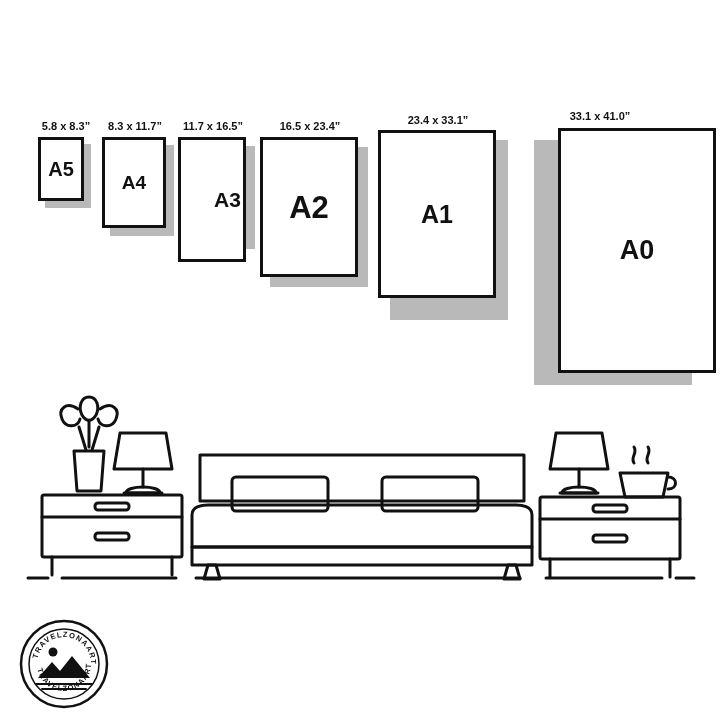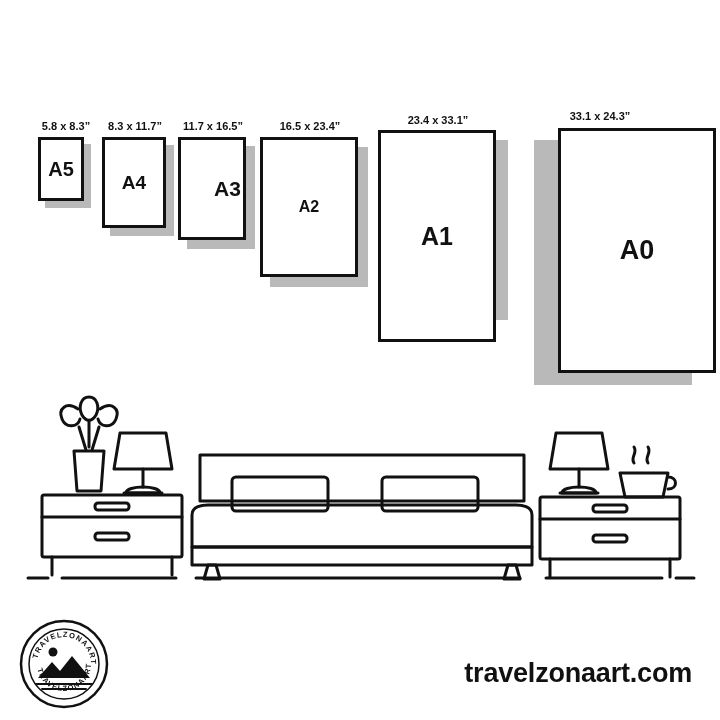--- a/index.html
+++ b/index.html
@@ -90,43 +90,43 @@
       <div class="dim-label" style="left:98px; top:10px; width:74px;text-align:center;">8.3 x 11.7”</div>
       <div class="shadow" style="left:110px; top:35px; width:64px; height:91px;"></div>
       <div class="frame" style="left:102px; top:27px; width:64px; height:91px;">
         <span class="name" style="font-size:19px;">A4</span>
       </div>
     </div>
 
     <div class="size-item">
       <div class="dim-label" style="left:170px; top:10px; width:86px;text-align:center;">11.7 x 16.5”</div>
       <div class="shadow" style="left:187px; top:36px; width:68px; height:103px;"></div>
-      <div class="frame" style="left:178px; top:27px; width:68px; height:103px;padding-left:31px;">
+      <div class="frame" style="left:178px; top:27px; width:68px; height:125px;padding-left:31px;">
         <span class="name" style="font-size:21px;">A3</span>
       </div>
     </div>
 
     <div class="size-item">
       <div class="dim-label" style="left:258px; top:10px; width:104px;">16.5 x 23.4”</div>
       <div class="shadow" style="left:270px; top:37px; width:98px; height:140px;"></div>
       <div class="frame" style="left:260px; top:27px; width:98px; height:140px;">
-        <span class="name" style="font-size:16px;">A2</span>
+        <span class="name" style="font-size:31px;">A2</span>
       </div>
     </div>
 
     <div class="size-item">
       <div class="dim-label" style="left:378px; top:4px; width:120px;">23.4 x 33.1”</div>
       <div class="shadow" style="left:390px; top:30px; width:118px; height:180px;"></div>
-      <div class="frame" style="left:378px; top:20px; width:118px; height:212px;">
+      <div class="frame" style="left:378px; top:20px; width:118px; height:168px;">
         <span class="name" style="font-size:25px;">A1</span>
       </div>
     </div>
 
     <div class="size-item">
-      <div class="dim-label" style="left:522px; top:0px; width:156px;">33.1 x 24.3”</div>
+      <div class="dim-label" style="left:522px; top:0px; width:156px;">33.1 x 41.0”</div>
       <div class="shadow" style="left:534px; top:30px; width:158px; height:245px;"></div>
       <div class="frame" style="left:520px; top:18px; width:158px; height:245px;margin-left:38px;">
         <span class="name" style="font-size:27px;">A0</span>
       </div>
     </div>
 
   </div>
 
   <div id="scene">
     <svg width="720" height="225" viewBox="0 0 720 225" xmlns="http://www.w3.org/2000/svg" fill="none" stroke="#111111" stroke-width="3" stroke-linecap="round" stroke-linejoin="round">
@@ -222,16 +222,15 @@
         <path id="arcBot" d="M 46 46 m -27,0 a 27,27 0 1,0 54,0" fill="none" stroke="none"></path>
         <text font-family="Liberation Sans, sans-serif" font-size="7.5" font-weight="bold" fill="#111111" letter-spacing="1.1">
           <textPath href="#arcTop" startOffset="6%">TRAVELZONAART</textPath>
         </text>
         <text font-family="Liberation Sans, sans-serif" font-size="7.5" font-weight="bold" fill="#111111" letter-spacing="1.1">
           <textPath href="#arcBot" startOffset="6%">TRAVELZONAART</textPath>
         </text>
       </svg>
     </div>
 
-    <div id="site-url">travelzonaart.com</div>
   </div>
 
 </div>
 
 </body></html>

